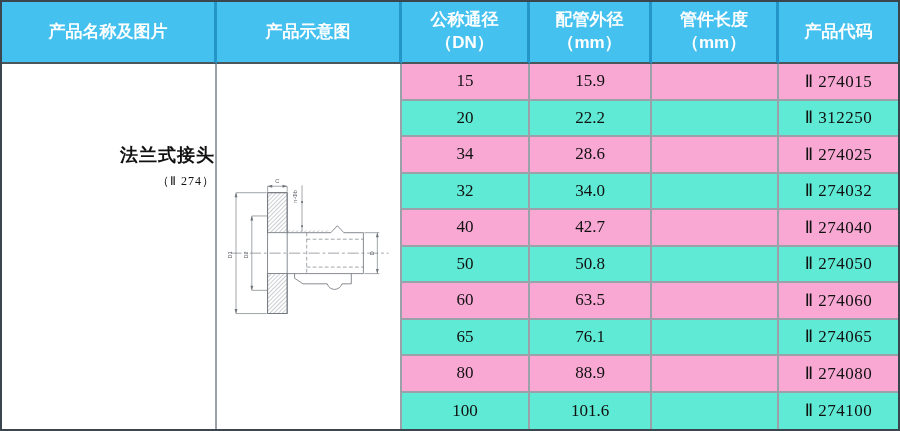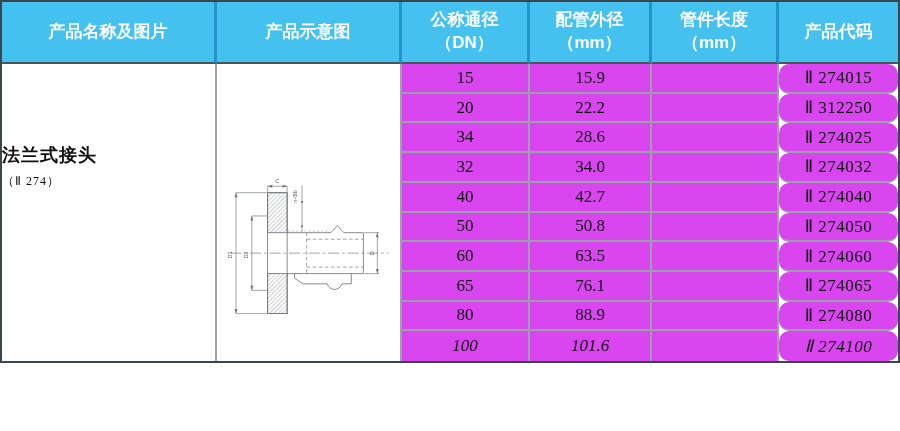--- a/index.html
+++ b/index.html
@@ -1,17 +1,17 @@
 <!DOCTYPE html>
 <html><head>
 <meta charset="utf-8">
 <style>
   html,body{margin:0;padding:0;background:#fff;}
   .tbl{
-    width:900px;height:363px;
+    width:900px;height:431px;
     display:grid;
     grid-template-columns:215px 185px 128px 122px 127px 1fr;
     grid-template-rows:62px repeat(10,1fr);
     border:2px solid #3b454d;
     box-sizing:border-box;
     background:#fff;
   }
   .hcell{
     background:#45c1f0;color:#fff;
     display:flex;flex-direction:column;align-items:center;justify-content:center;
@@ -19,41 +19,41 @@
     font-size:17px;line-height:1.35;
     border-right:3px solid #2395c9;
     border-bottom:2px solid #4a555c;
     text-align:center;
   }
   .hcell.last{border-right:none;align-items:center;}
   .merged{background:#fff;}
   .merged-name{
     grid-column:1;grid-row:2/12;
     border-right:2px solid #9aa1a8;
-    display:flex;flex-direction:column;align-items:flex-start;
+    display:flex;flex-direction:column;align-items:flex-end;
     padding-top:78px;box-sizing:border-box;
     font-family:"Liberation Serif",serif;color:#111;
   }
   .product-name{font-size:18px;font-weight:bold;line-height:26px;letter-spacing:1px;}
   .product-series{font-size:12px;line-height:26px;letter-spacing:1px;}
   .merged-diagram{
     grid-column:2;grid-row:2/12;
     border-right:2px solid #9aa1a8;
     display:flex;justify-content:center;align-items:flex-start;
     padding-top:110px;box-sizing:border-box;
   }
   .body-cell{
     display:flex;align-items:center;justify-content:center;
     font-family:"Liberation Serif",serif;font-size:17px;color:#111;
     border-right:2px solid #9aa1a8;border-bottom:2px solid #9aa1a8;
-    background:#d946ef;
+    background:#f9a8d4;
   }
-  .body-cell.stripe{background:#d946ef;}
-  .col-code{border-right:none;letter-spacing:0.5px;border-radius:10px;}
-  .body-cell:nth-last-child(-n+4){border-bottom:none;font-style:italic;}
+  .body-cell.stripe{background:#5eead4;}
+  .col-code{border-right:none;letter-spacing:0.5px;}
+  .body-cell:nth-last-child(-n+4){border-bottom:none;}
 </style>
 </head>
 <body>
 
 <div class="tbl" id="grid">
 
   <div class="hcell">
     <span>产品名称及图片</span>
   </div>
   <div class="hcell">

